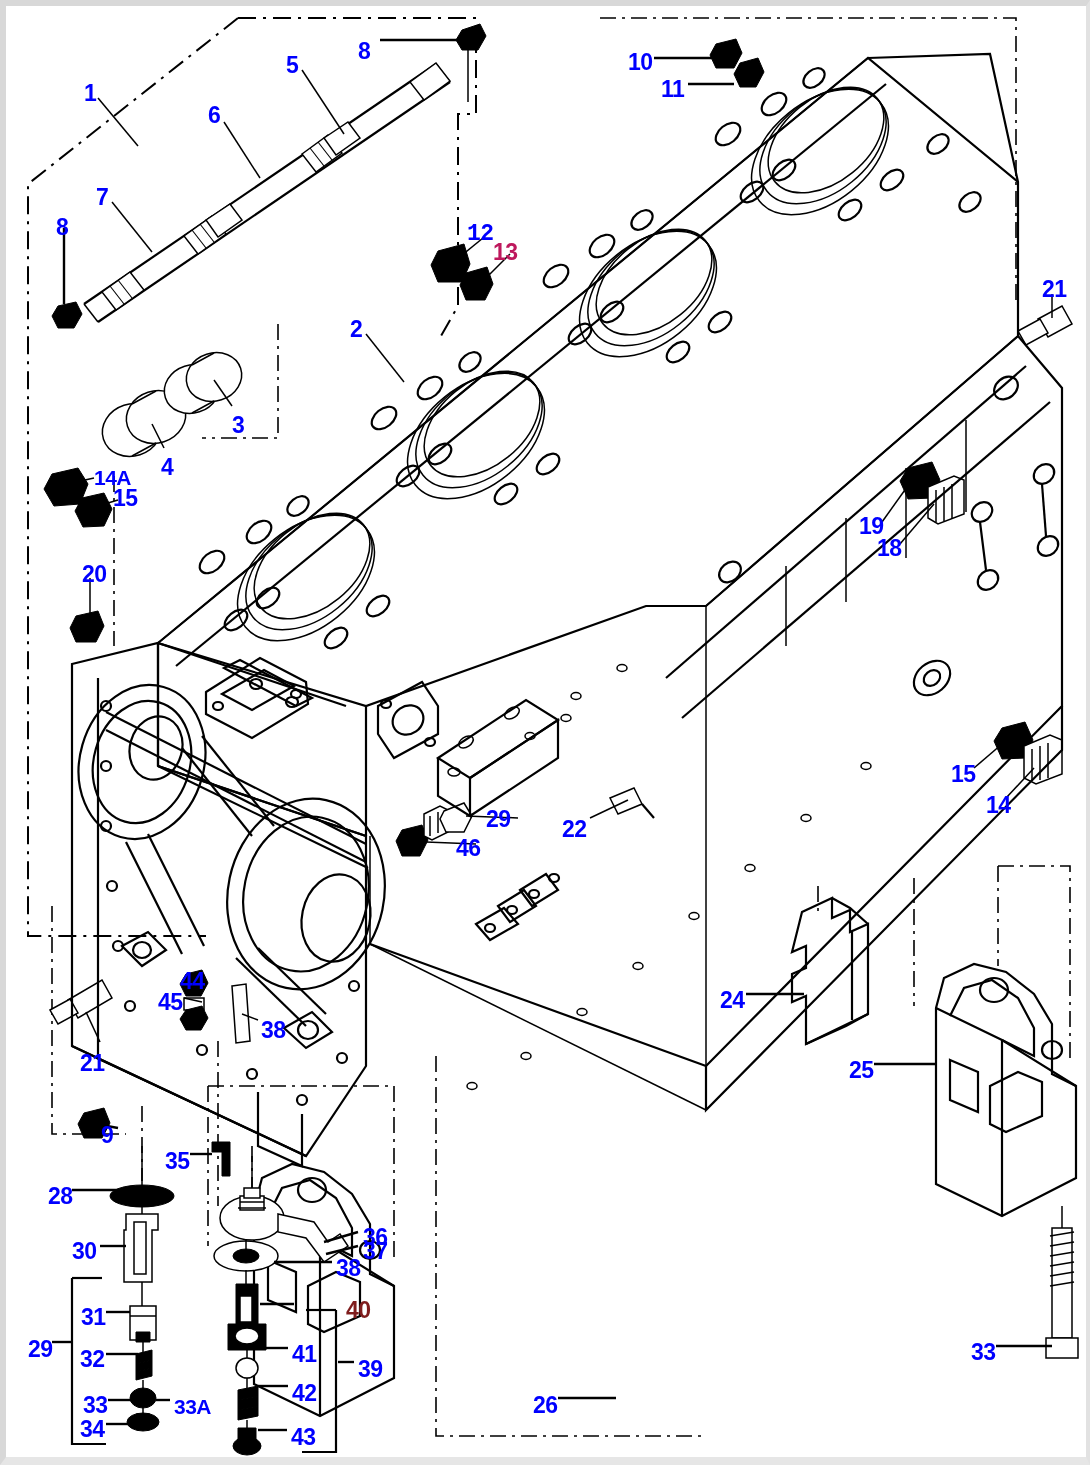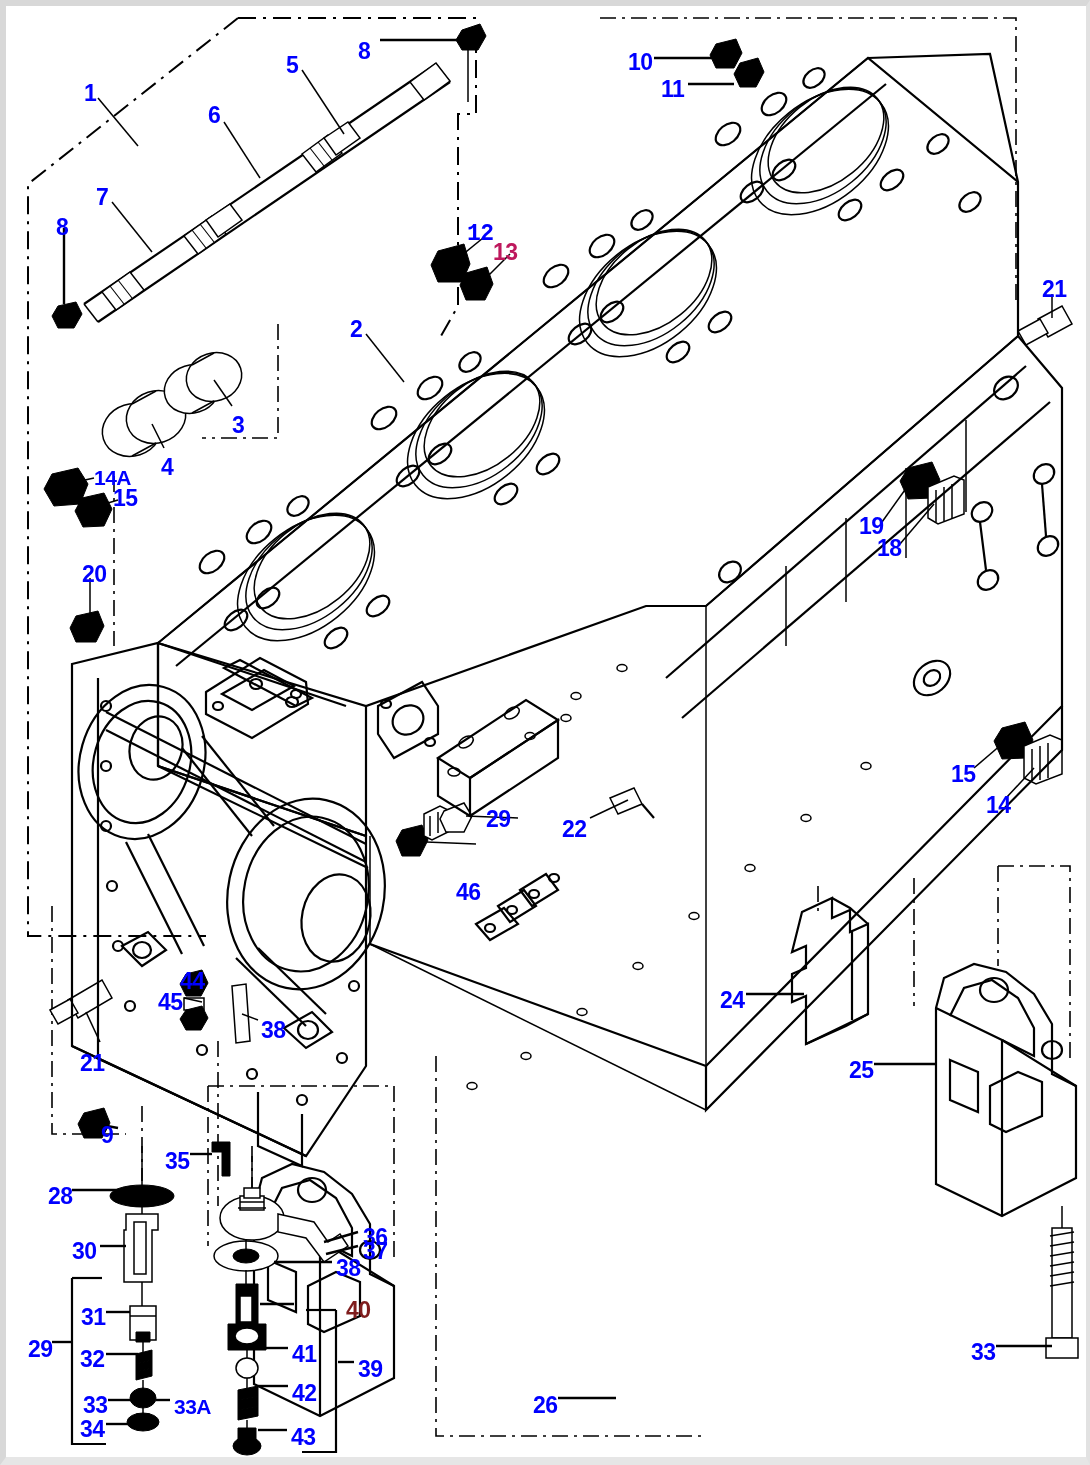--- a/index.html
+++ b/index.html
@@ -719,17 +719,17 @@
       <div class="cal" style="left: 357px; top: 1220px; color: rgb(0, 0, 255);">36</div>
       <div class="cal" style="left: 357px; top: 1234px; color: rgb(0, 0, 255);">37</div>
       <div class="cal" style="left: 330px; top: 1251px; color: rgb(0, 0, 255);">38</div>
       <div class="cal" style="left: 352px; top: 1352px; color: rgb(0, 0, 255);">39</div>
       <div class="cal" style="left: 292px; top: 1293px; color: #7f1d1d; margin-left: 48px;">40</div>
       <div class="cal" style="left: 286px; top: 1337px; color: rgb(0, 0, 255);">41</div>
       <div class="cal" style="left: 286px; top: 1376px; color: rgb(0, 0, 255);">42</div>
       <div class="cal" style="left: 285px; top: 1420px; color: rgb(0, 0, 255);">43</div>
       <div class="cal" style="left: 154px; top: 964px; color: rgb(0, 0, 255); margin-left: 20px;">44</div>
       <div class="cal" style="left: 152px; top: 985px; color: rgb(0, 0, 255);">45</div>
-      <div class="cal" style="left: 450px; top: 831px; color: rgb(0, 0, 255); margin-top: 44px;">46</div>
+      <div class="cal" style="left: 450px; top: 831px; color: rgb(0, 0, 255);">46</div>
       <div class="cal" style="left: 480px; top: 802px; color: rgb(0, 0, 255);">29</div>
     </div>
 
 </div>
 
 </body></html>

